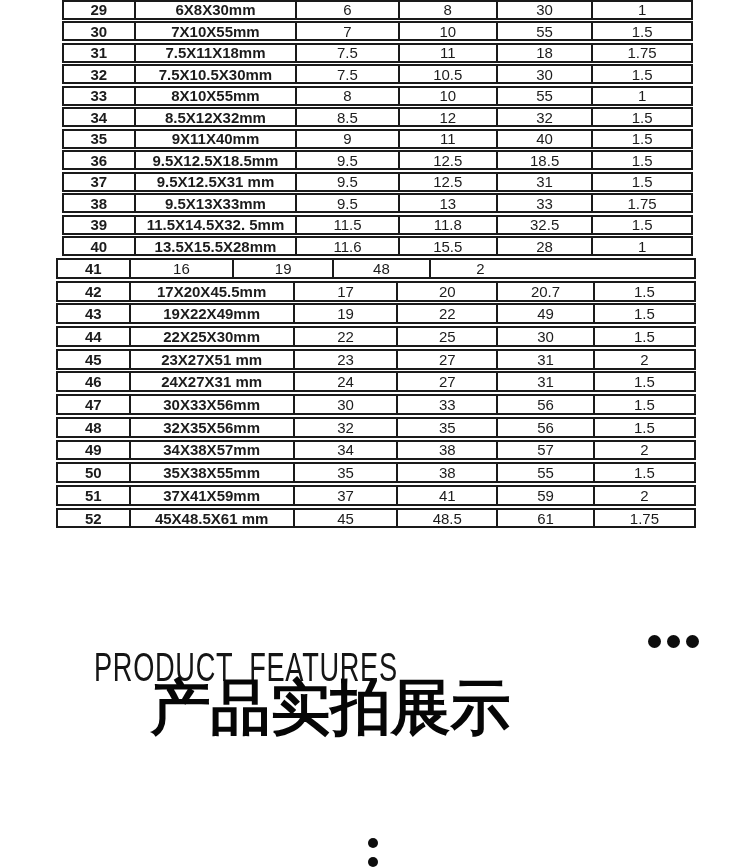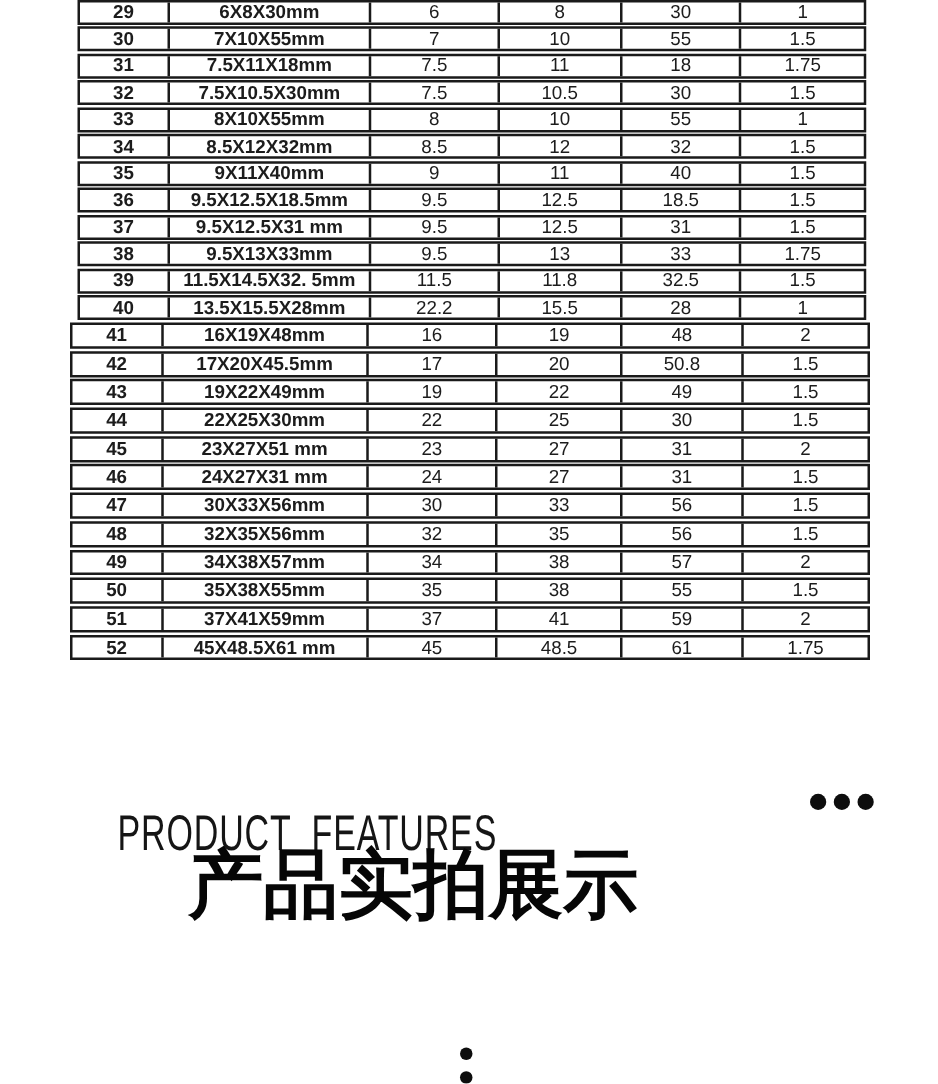--- a/index.html
+++ b/index.html
@@ -178,42 +178,41 @@
         <div class="t-cell c0">39</div>
         <div class="t-cell c1">11.5X14.5X32. 5mm</div>
         <div class="t-cell c2">11.5</div>
         <div class="t-cell c3">11.8</div>
         <div class="t-cell c4">32.5</div>
         <div class="t-cell c5">1.5</div>
       </div>
       <div class="t-row">
         <div class="t-cell c0">40</div>
         <div class="t-cell c1">13.5X15.5X28mm</div>
-        <div class="t-cell c2">22.2</div>
+        <div class="t-cell c2">11.6</div>
         <div class="t-cell c3">15.5</div>
         <div class="t-cell c4">28</div>
         <div class="t-cell c5">1</div>
       </div>
     </div>
 
   <div class="spec-table lower" id="table-lower">
       <div class="t-row">
         <div class="t-cell c0">41</div>
-        <div class="t-cell c1">16X19X48mm</div>
         <div class="t-cell c2">16</div>
         <div class="t-cell c3">19</div>
         <div class="t-cell c4">48</div>
         <div class="t-cell c5">2</div>
       </div>
       <div class="t-row">
         <div class="t-cell c0">42</div>
         <div class="t-cell c1">17X20X45.5mm</div>
         <div class="t-cell c2">17</div>
         <div class="t-cell c3">20</div>
-        <div class="t-cell c4">50.8</div>
+        <div class="t-cell c4">20.7</div>
         <div class="t-cell c5">1.5</div>
       </div>
       <div class="t-row">
         <div class="t-cell c0">43</div>
         <div class="t-cell c1">19X22X49mm</div>
         <div class="t-cell c2">19</div>
         <div class="t-cell c3">22</div>
         <div class="t-cell c4">49</div>
         <div class="t-cell c5">1.5</div>
       </div>

